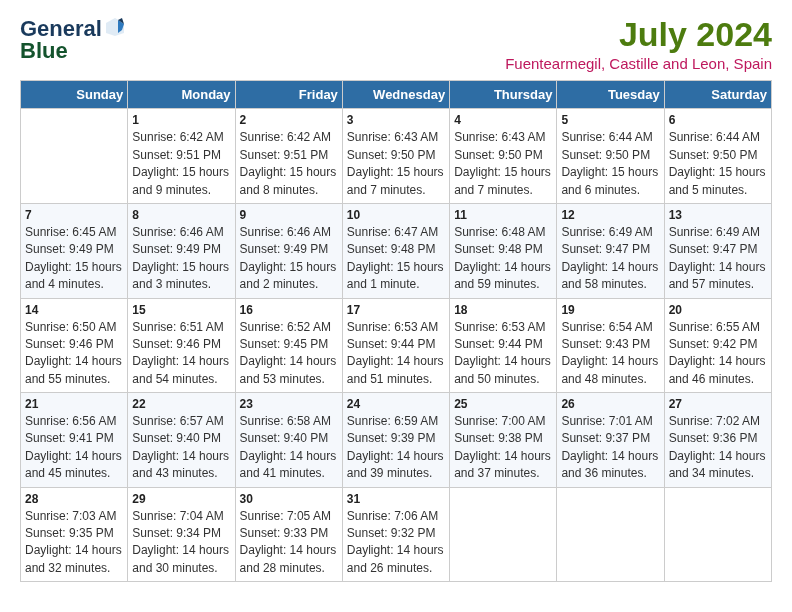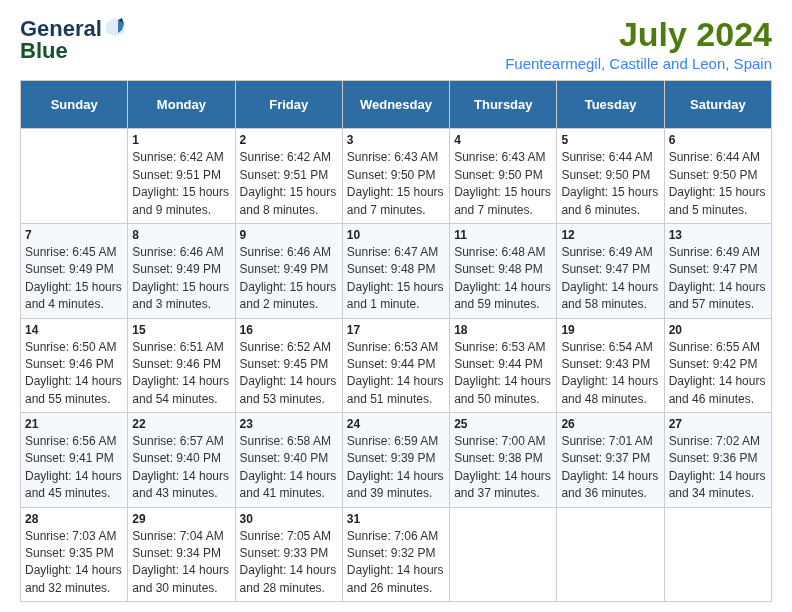--- a/index.html
+++ b/index.html
@@ -25,35 +25,35 @@
       text-align: right;
     }
     .month-title {
       font-size: 34px;
       font-weight: bold;
       color: #4d7c0f;
       line-height: 1.1;
     }
     .location-title {
       font-size: 15px;
-      color: #3b82f6;
+      color: #be185d;
       margin-top: 2px;
     }
     table {
       width: 100%;
       border-collapse: collapse;
       table-layout: fixed;
     }
     thead tr th {
       background-color: #2e6da4;
       color: #fff;
       font-size: 13px;
       font-weight: bold;
-      padding: 16px 4px;
-      text-align: center;
+      padding: 6px 4px;
+      text-align: right;
       border: 1px solid #ccc;
     }
     tbody tr td {
       border: 1px solid #ccc;
       vertical-align: top;
       padding: 4px 4px;
       font-size: 10.5px;
       color: #222;
       height: 80px;
       background: #fff;

